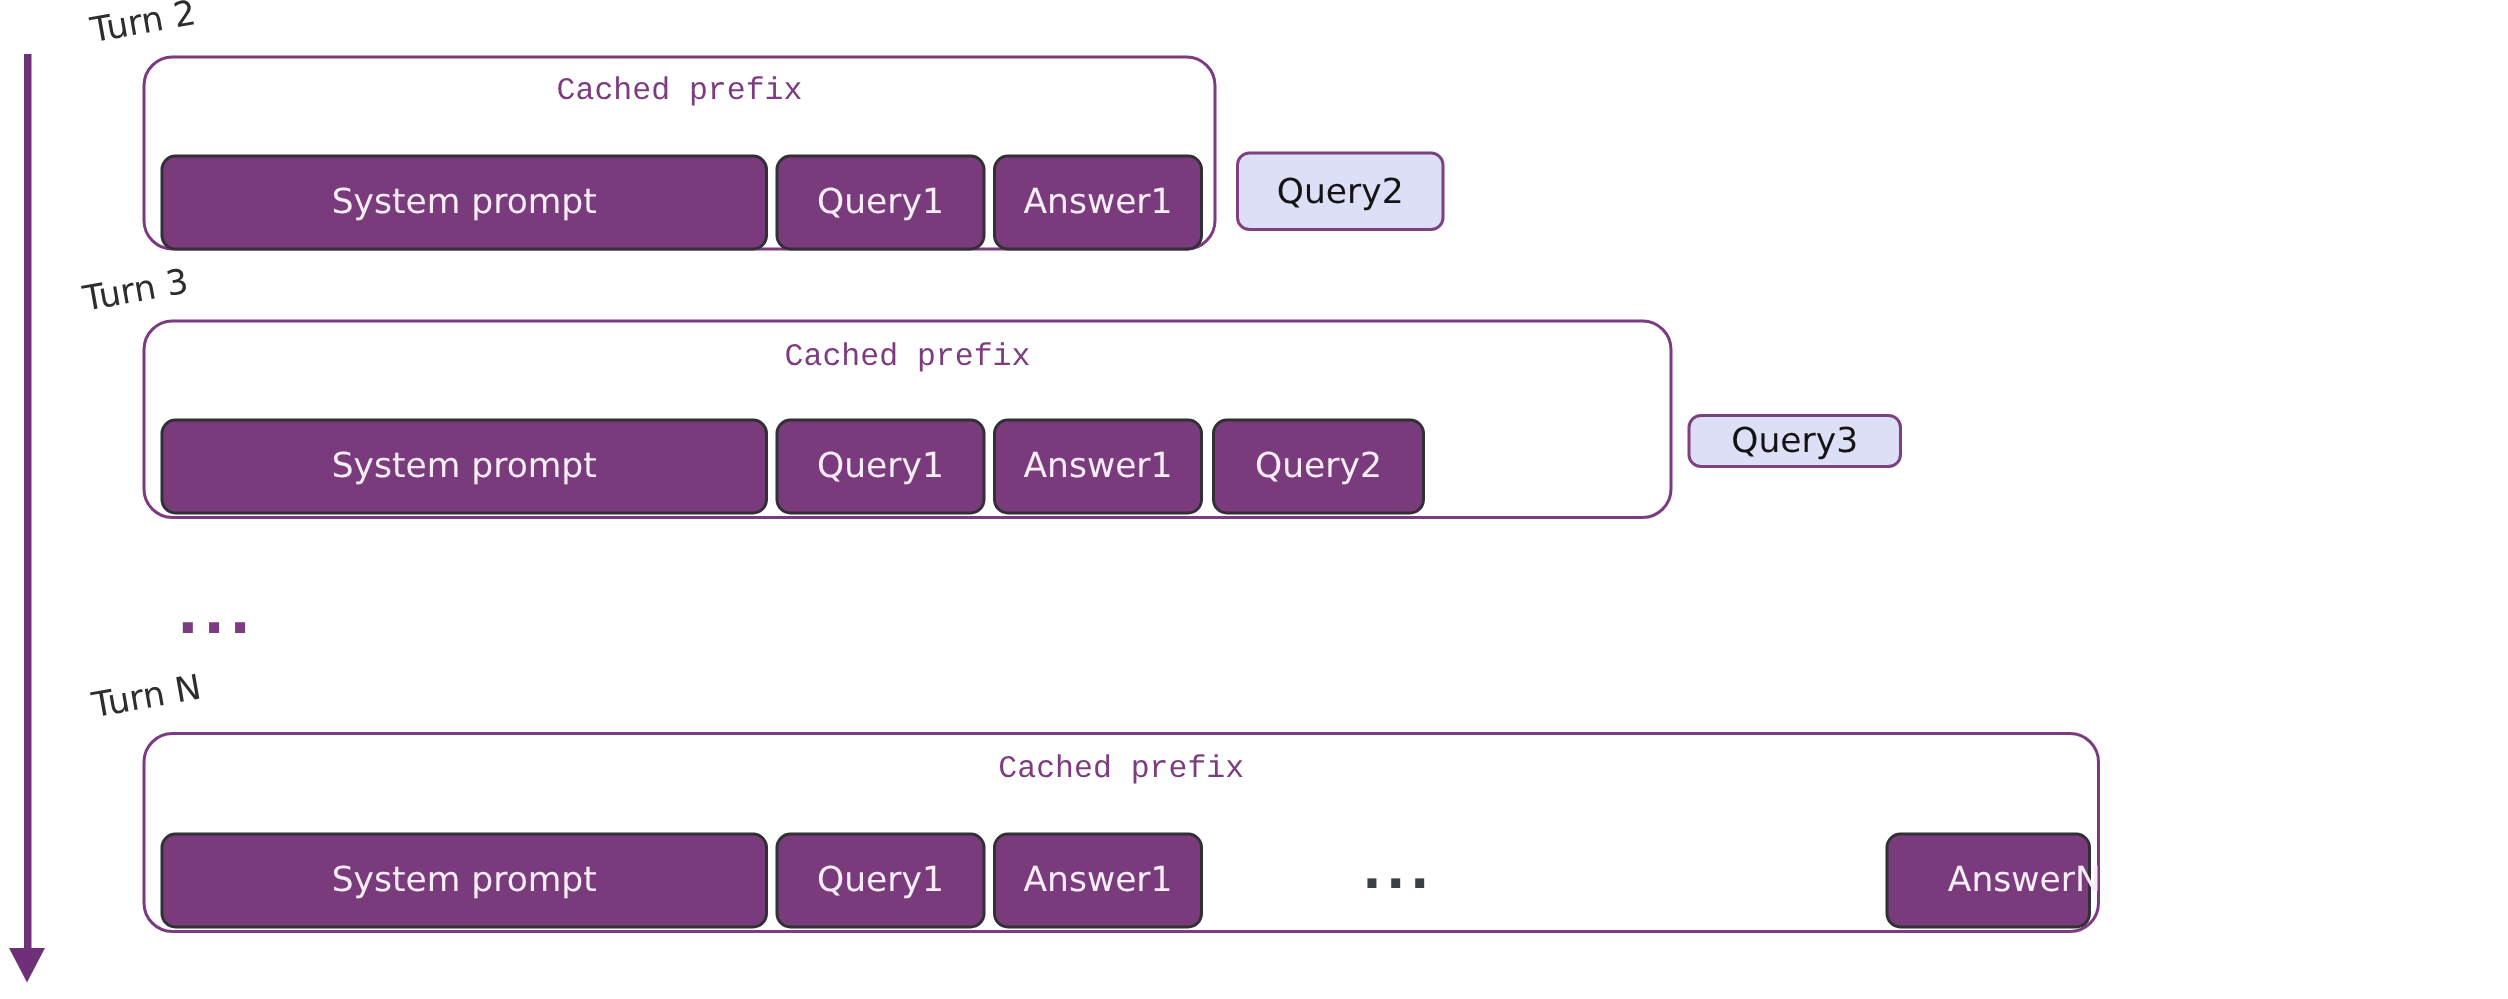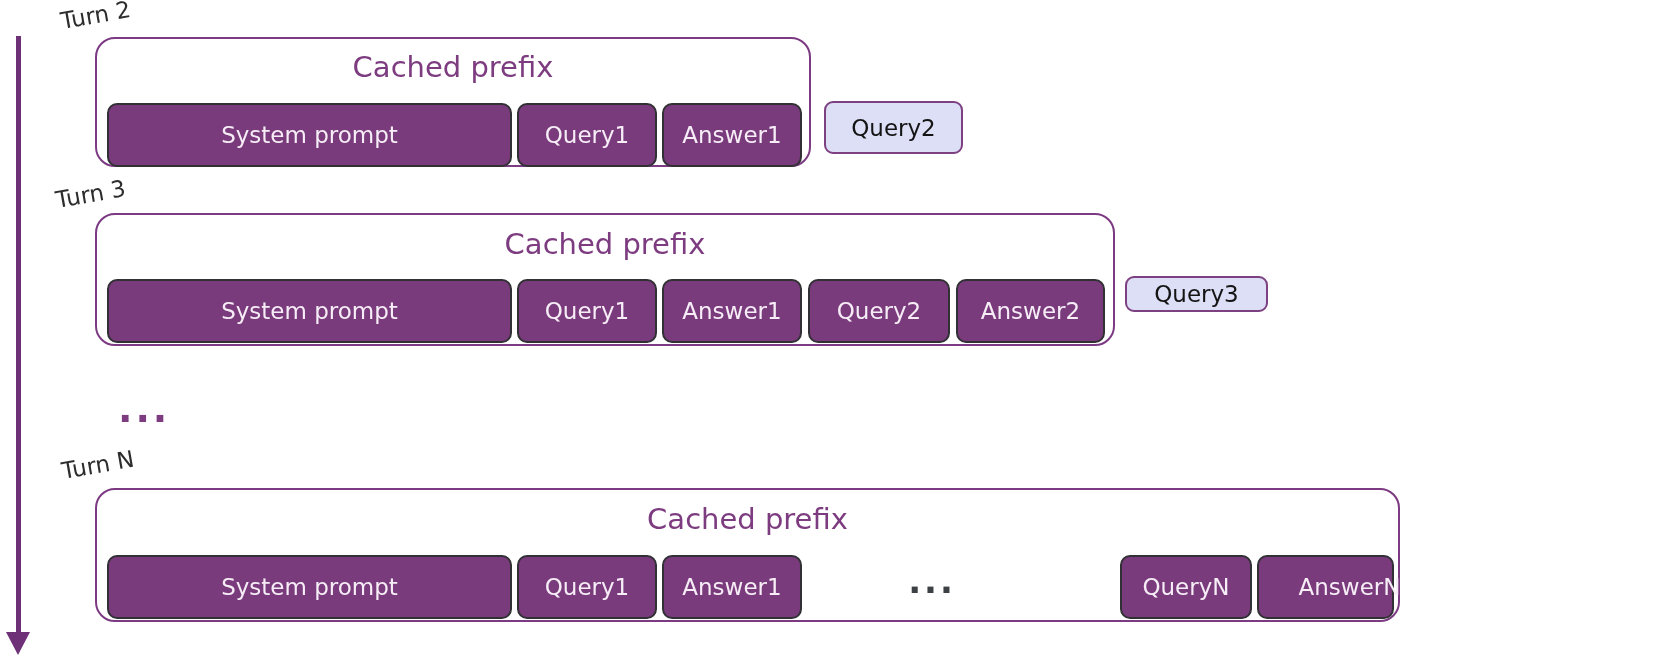--- a/index.html
+++ b/index.html
@@ -23,21 +23,21 @@
   .timeline-head{position:absolute;left:6px;top:632px;width:0;height:0;
     border-left:12px solid transparent;border-right:12px solid transparent;
     border-top:23px solid var(--arrow);}
   
   .turn-label{position:absolute;font-size:23px;color:var(--turn-label);
     transform:rotate(-10deg);transform-origin:left bottom;white-space:nowrap;}
   
   .prefix-box{position:absolute;border:2.5px solid var(--container-border);
     border-radius:20px;background:#fff;box-sizing:border-box;}
   .prefix-title{position:absolute;left:0;right:0;text-align:center;
-    color:var(--accent-text);font-size:29px;}
+    color:var(--accent-text);font-size:21px;font-family:Liberation Mono, monospace;}
   
   .block{position:absolute;height:64px;box-sizing:border-box;border-radius:10px;
     background:var(--block-fill);border:2.5px solid var(--block-border);
     color:#f6edf6;display:flex;align-items:center;justify-content:center;
     font-size:23px;white-space:nowrap;}
   
   .light-block{position:absolute;box-sizing:border-box;border-radius:9px;
     background:var(--light-fill);border:2px solid var(--light-border);
     color:#141414;display:flex;align-items:center;justify-content:center;
     font-size:23px;white-space:nowrap;}
@@ -67,33 +67,31 @@
   <div class="light-block" style="left:824px;top:101px;width:139px;height:53px;">Query2</div>
 
   <div class="turn-label" style="left:58px;top:187px;">Turn 3</div>
 
   <div class="prefix-box" style="left:95px;top:213px;width:1020px;height:133px;">
     <div class="prefix-title" style="top:12px;">Cached prefix</div>
     <div class="block" style="left:10px;top:64px;width:405px;">System prompt</div>
     <div class="block" style="left:420px;top:64px;width:140px;">Query1</div>
     <div class="block" style="left:565px;top:64px;width:140px;">Answer1</div>
     <div class="block" style="left:711px;top:64px;width:142px;">Query2</div>
-    <div class="block" style="left:859px;top:64px;width:149px;">Answer2</div>
   </div>
 
   <div class="light-block" style="left:1125px;top:276px;width:143px;height:36px;">Query3</div>
 
   <div class="dots purple" style="left:118px;top:390px;">...</div>
 
   <div class="turn-label" style="left:64px;top:458px;">Turn N</div>
 
   <div class="prefix-box" style="left:95px;top:488px;width:1305px;height:134px;">
     <div class="prefix-title" style="top:12px;">Cached prefix</div>
     <div class="block" style="left:10px;top:65px;width:405px;">System prompt</div>
     <div class="block" style="left:420px;top:65px;width:140px;">Query1</div>
     <div class="block" style="left:565px;top:65px;width:140px;">Answer1</div>
     <div class="dots gray" style="left:760px;top:65px;width:150px;height:51px;">...</div>
-    <div class="block" style="left:1023px;top:65px;width:132px;">QueryN</div>
     <div class="block" style="left:1160px;top:65px;width:137px;padding-left:48px;">AnswerN</div>
   </div>
 
 
 </div>
 
 </body></html>

